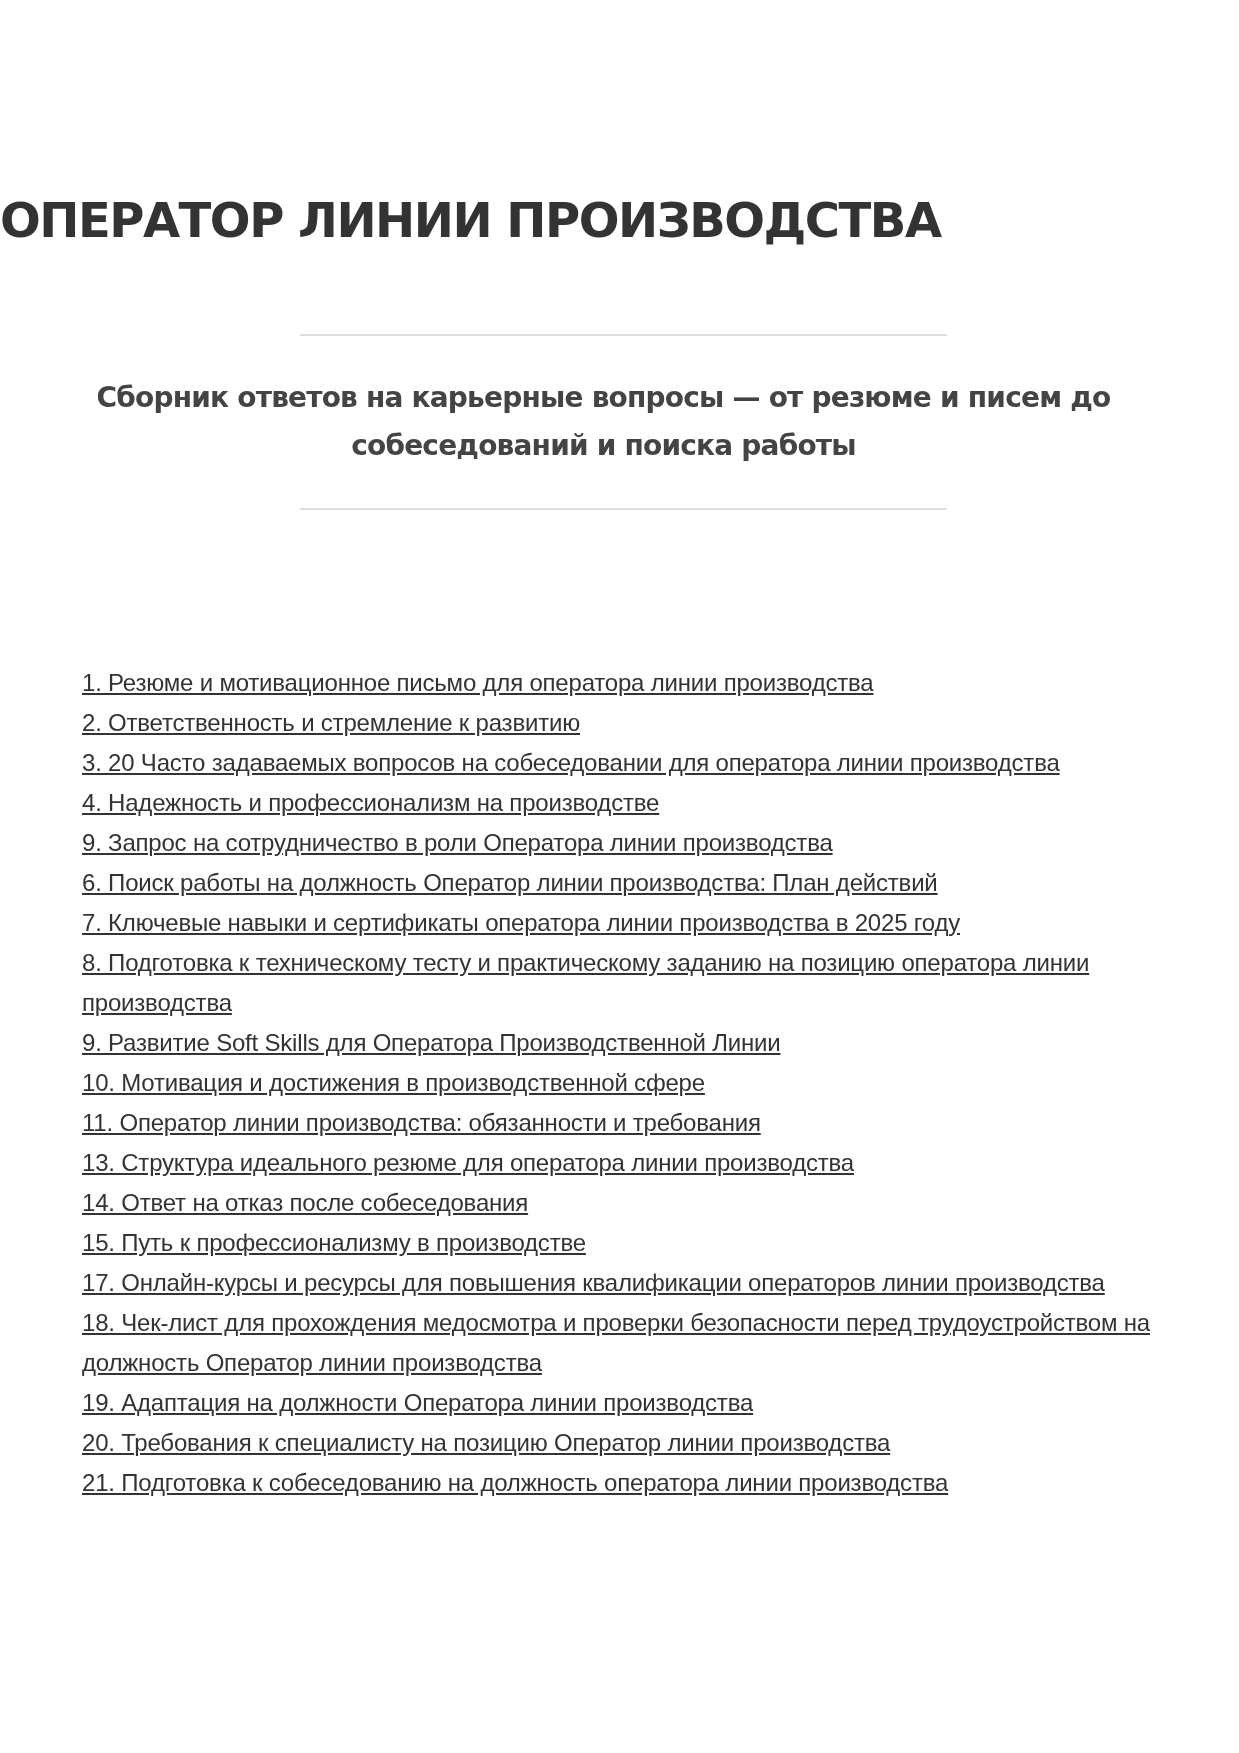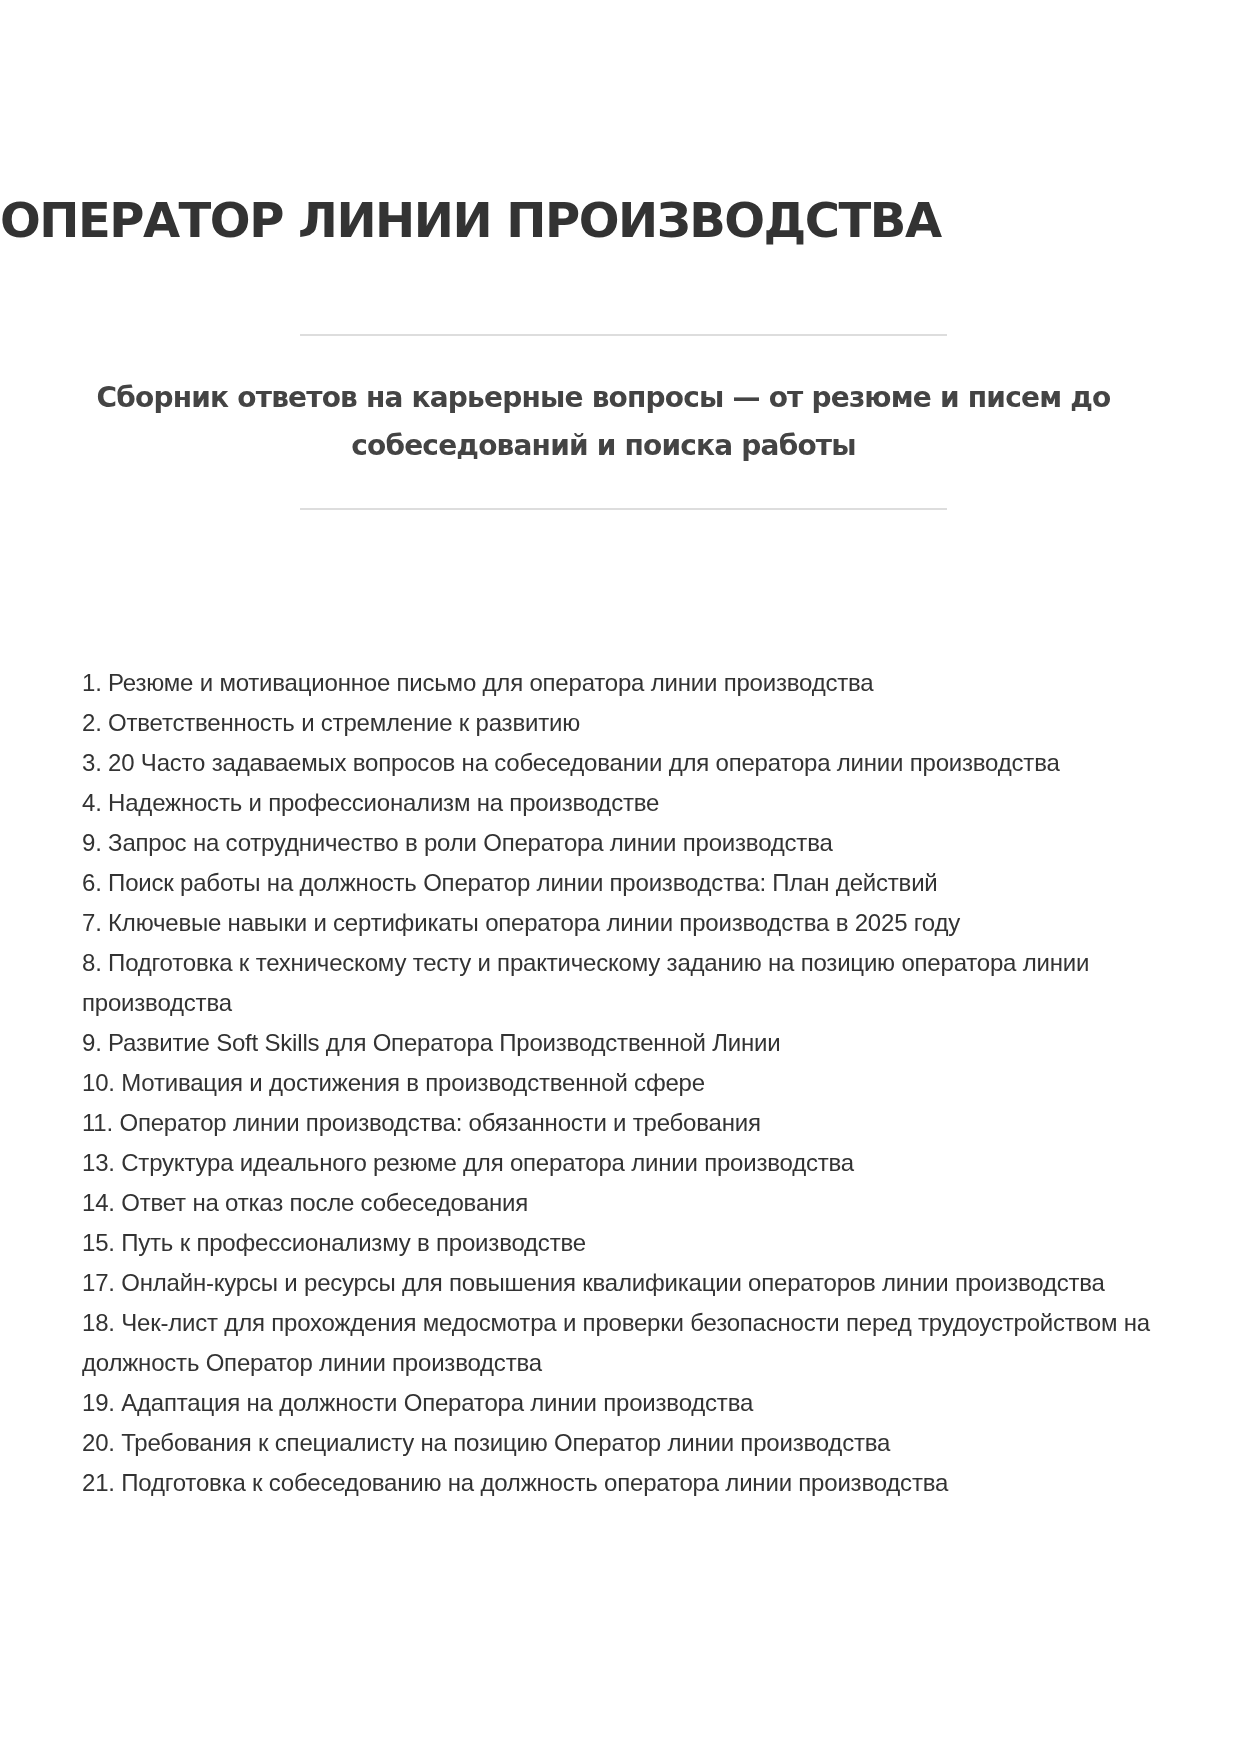--- a/index.html
+++ b/index.html
@@ -52,20 +52,21 @@
       margin: 2px;
     }
     .toc {
       position: absolute;
       top: 663px;
       left: 82px;
       width: 1080px;
       margin: 0;
       padding: 0;
       list-style: none;
+      text-decoration: underline;
     }
     .toc li {
       font-family: "Liberation Sans", "DejaVu Sans", sans-serif;
       font-size: 24px;
       letter-spacing: -0.2px;
       line-height: 40px;
       color: #333333;
       margin: 0;
       padding: 0;
     }

